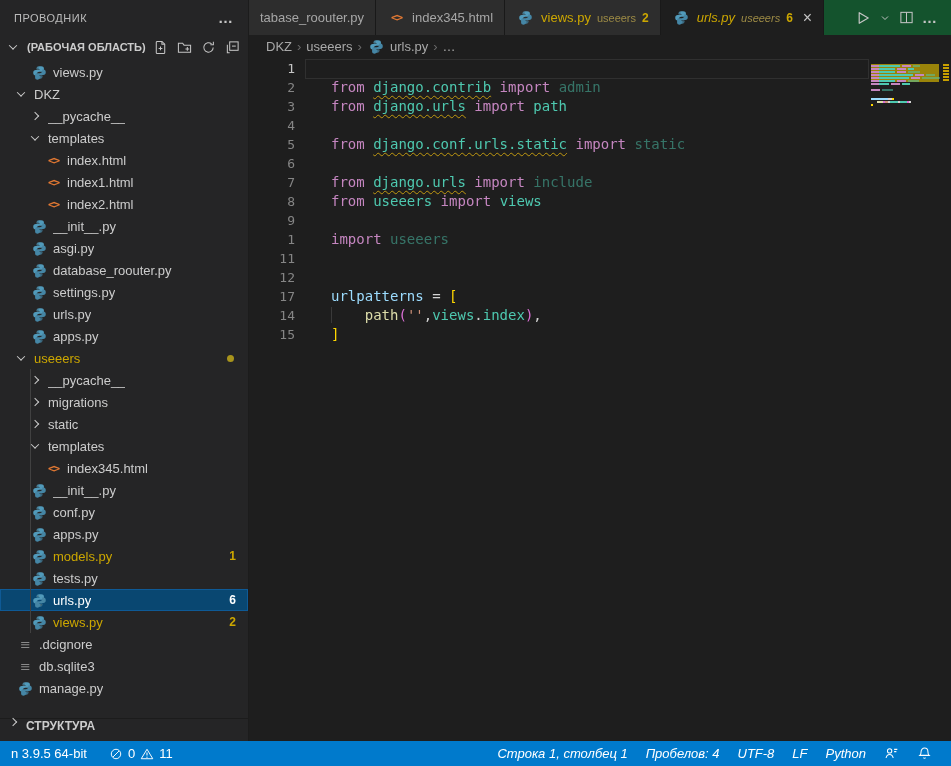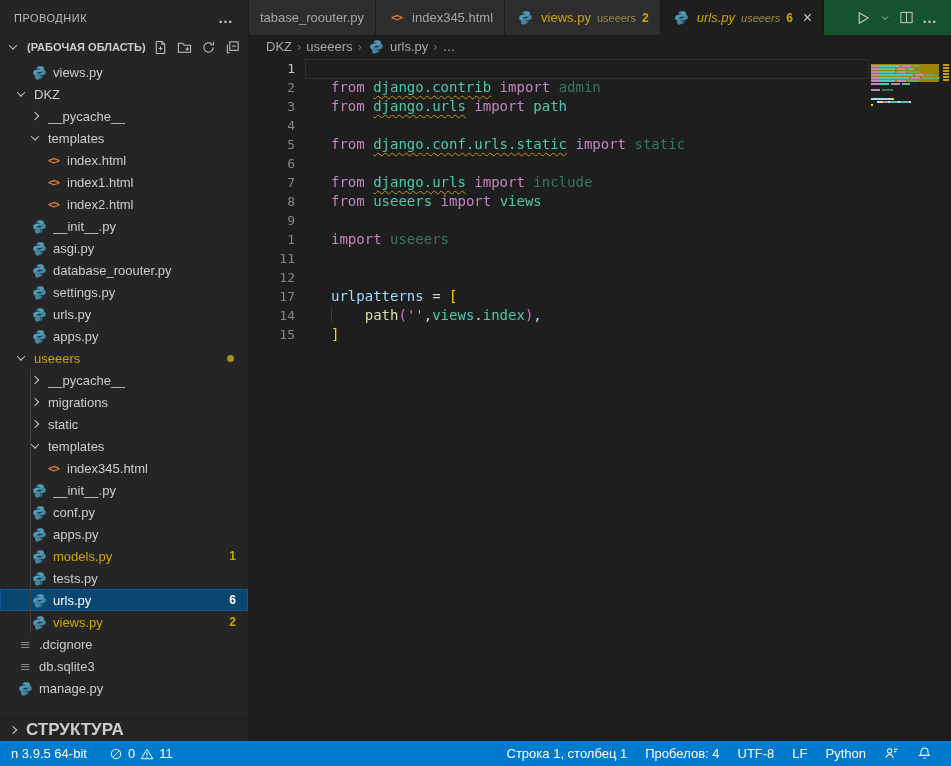--- a/index.html
+++ b/index.html
@@ -32,22 +32,22 @@
   .chev.open { transform:rotate(45deg) translate(-1px,-1px); }
   .chev.closed { transform:rotate(-45deg); }
   .ficon { width:19px; display:inline-flex; justify-content:center; align-items:center; flex:none; }
   .html-glyph { color:#e37933; font-weight:bold; font-size:11px; letter-spacing:-1px; font-family:"DejaVu Sans Mono",monospace; }
   .list-glyph { color:#8a8a8a; font-size:13px; font-family:"DejaVu Sans",sans-serif; }
   .tlabel { margin-left:4px; white-space:nowrap; overflow:hidden; }
   .tlabel.warn { color:#cca700; }
   .tbadge { margin-left:auto; margin-right:12px; font-size:12px; color:#cca700; font-weight:bold; }
   .trow.sel .tbadge { color:#ffffff; }
   .tdot { margin-left:auto; margin-right:14px; width:7px; height:7px; border-radius:50%; background:#a8941c; }
-  #outline { height:22px; flex:none; display:flex; align-items:center; gap:4px; padding:0 8px;
-             font-size:17px; font-weight:bold; color:#cccccc; border-top:1px solid #1c1c1c; margin-bottom:1px; }
+  #outline { height:22px; flex:none; display:flex; align-items:flex-start; gap:4px; padding:0 8px;
+             font-size:12px; font-weight:bold; color:#cccccc; border-top:1px solid #1c1c1c; margin-bottom:1px; }
 
   
   #editor-col { flex:1; display:flex; flex-direction:column; min-width:0; background:#1e1e1e; }
   #tabbar { height:35px; flex:none; background:#14532d; display:flex; align-items:stretch; }
   #tabs { display:flex; }
   .tab { display:flex; align-items:center; gap:6px; padding:0 11px; background:#2d2d2d;
          border-right:1px solid #191919; font-size:13px; color:#a6a6a6; cursor:pointer; white-space:nowrap; }
   .tab.active { background:#1e1e1e; color:#cccccc; }
   .tab-label.warn { color:#cca700; }
   .tab-label.italic { font-style:italic; }
@@ -95,21 +95,21 @@
   .mline.warnline { background:#9a840a; }
   .mseg { height:2px; background:currentColor; flex:none; }
   .mseg.blank { background:transparent; }
   #ruler { position:absolute; top:0; right:0; width:11px; bottom:0; }
   .rmark { position:absolute; right:2px; width:6px; height:2px; background:#c8a000; }
 
   
   #statusbar { height:25px; flex:none; background:#007acc; color:#ffffff; display:flex;
                align-items:center; font-size:13px; }
   #sb-left { display:flex; align-items:center; gap:4px; padding-left:2px; }
-  #sb-right { margin-left:auto; display:flex; align-items:center; gap:0; padding-right:10px; }
+  #sb-right { margin-left:auto; display:flex; align-items:center; gap:0; padding-right:10px;font-style:italic; }
   .st-item { display:flex; align-items:center; gap:5px; padding:0 9px; height:25px; cursor:pointer; }
   svg.sicon { display:block; }
 </style>
 </head>
 <body>
 
 <div id="app">
   <div id="main">
 
     <aside id="sidebar">

